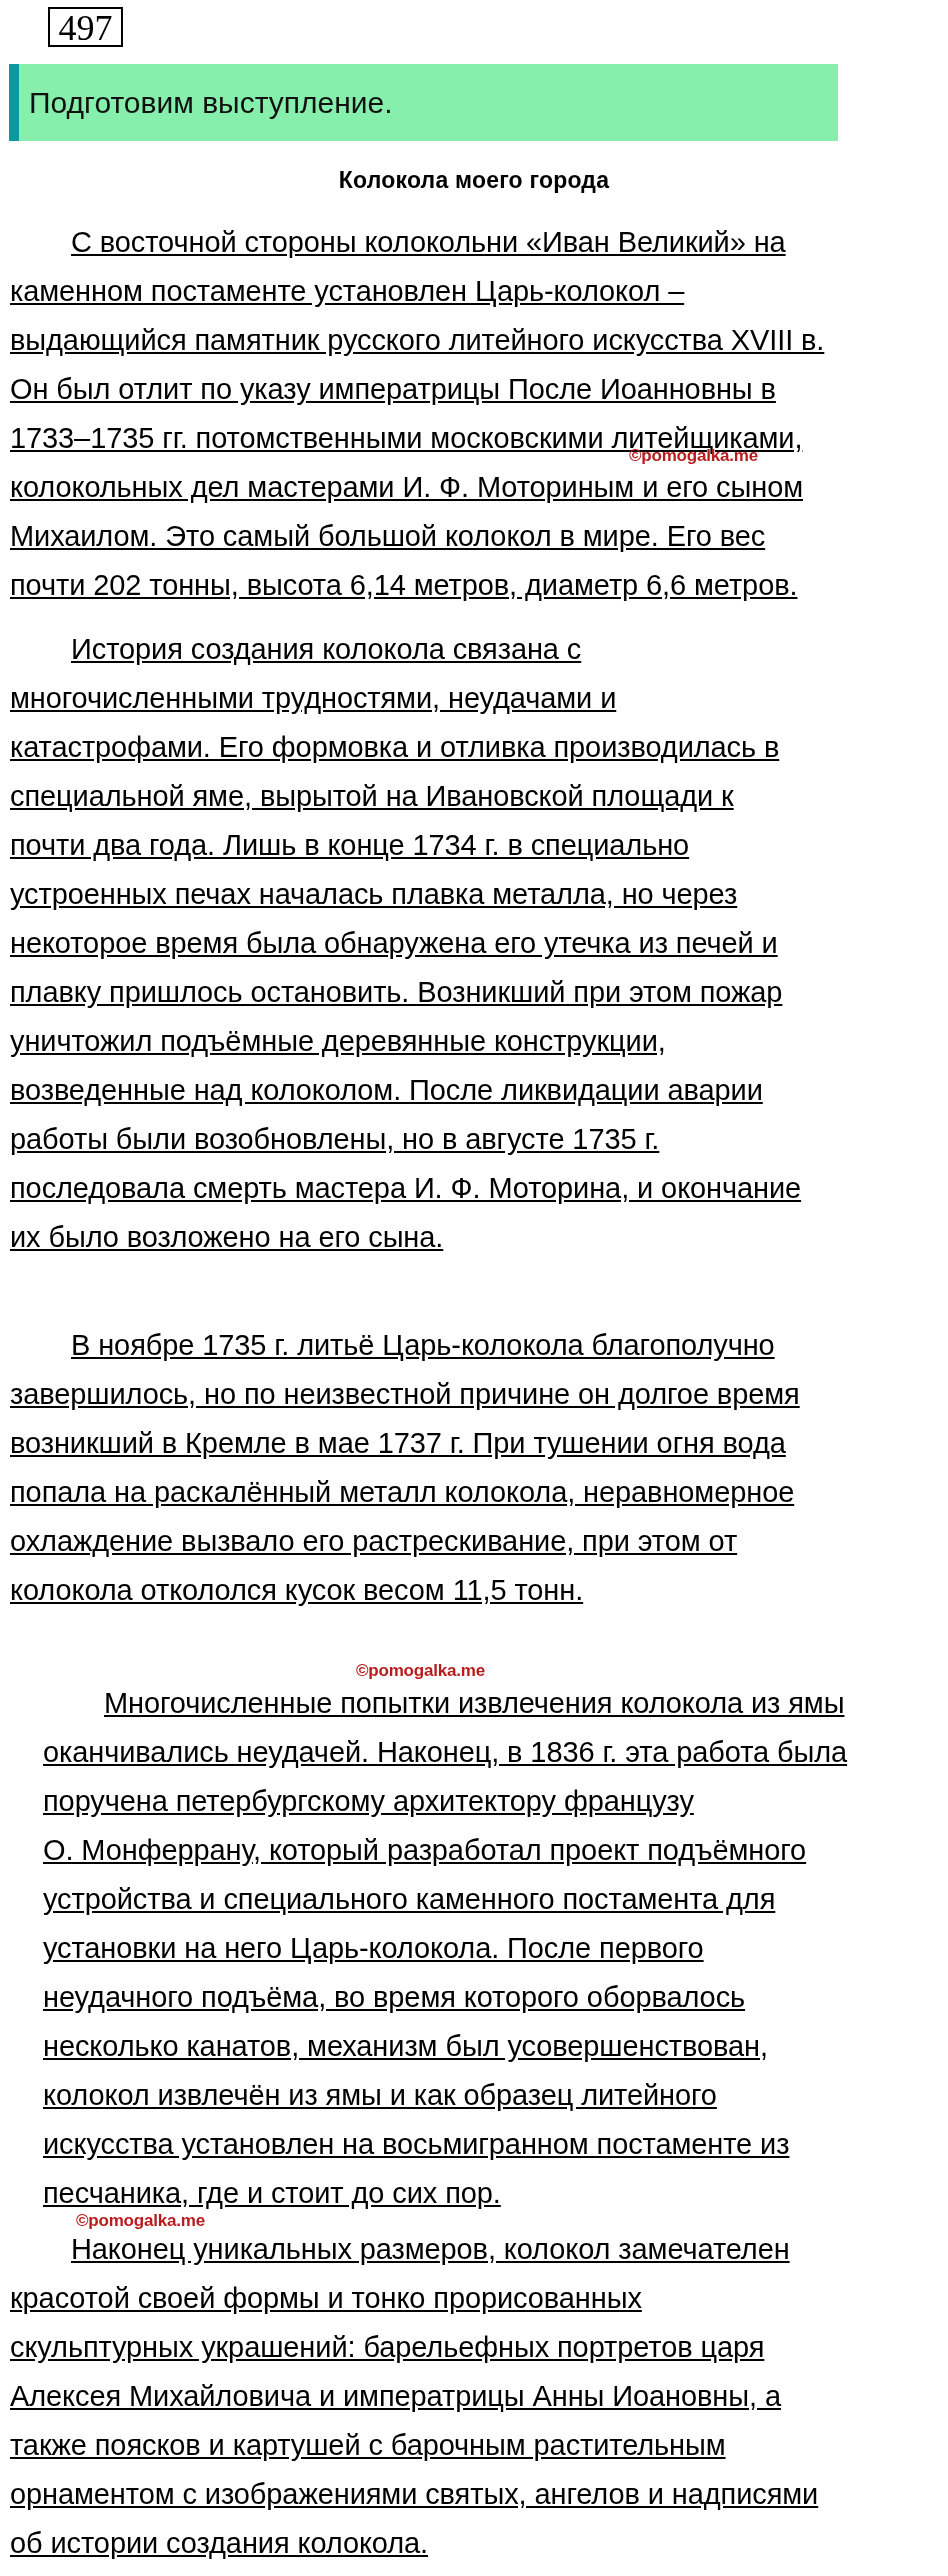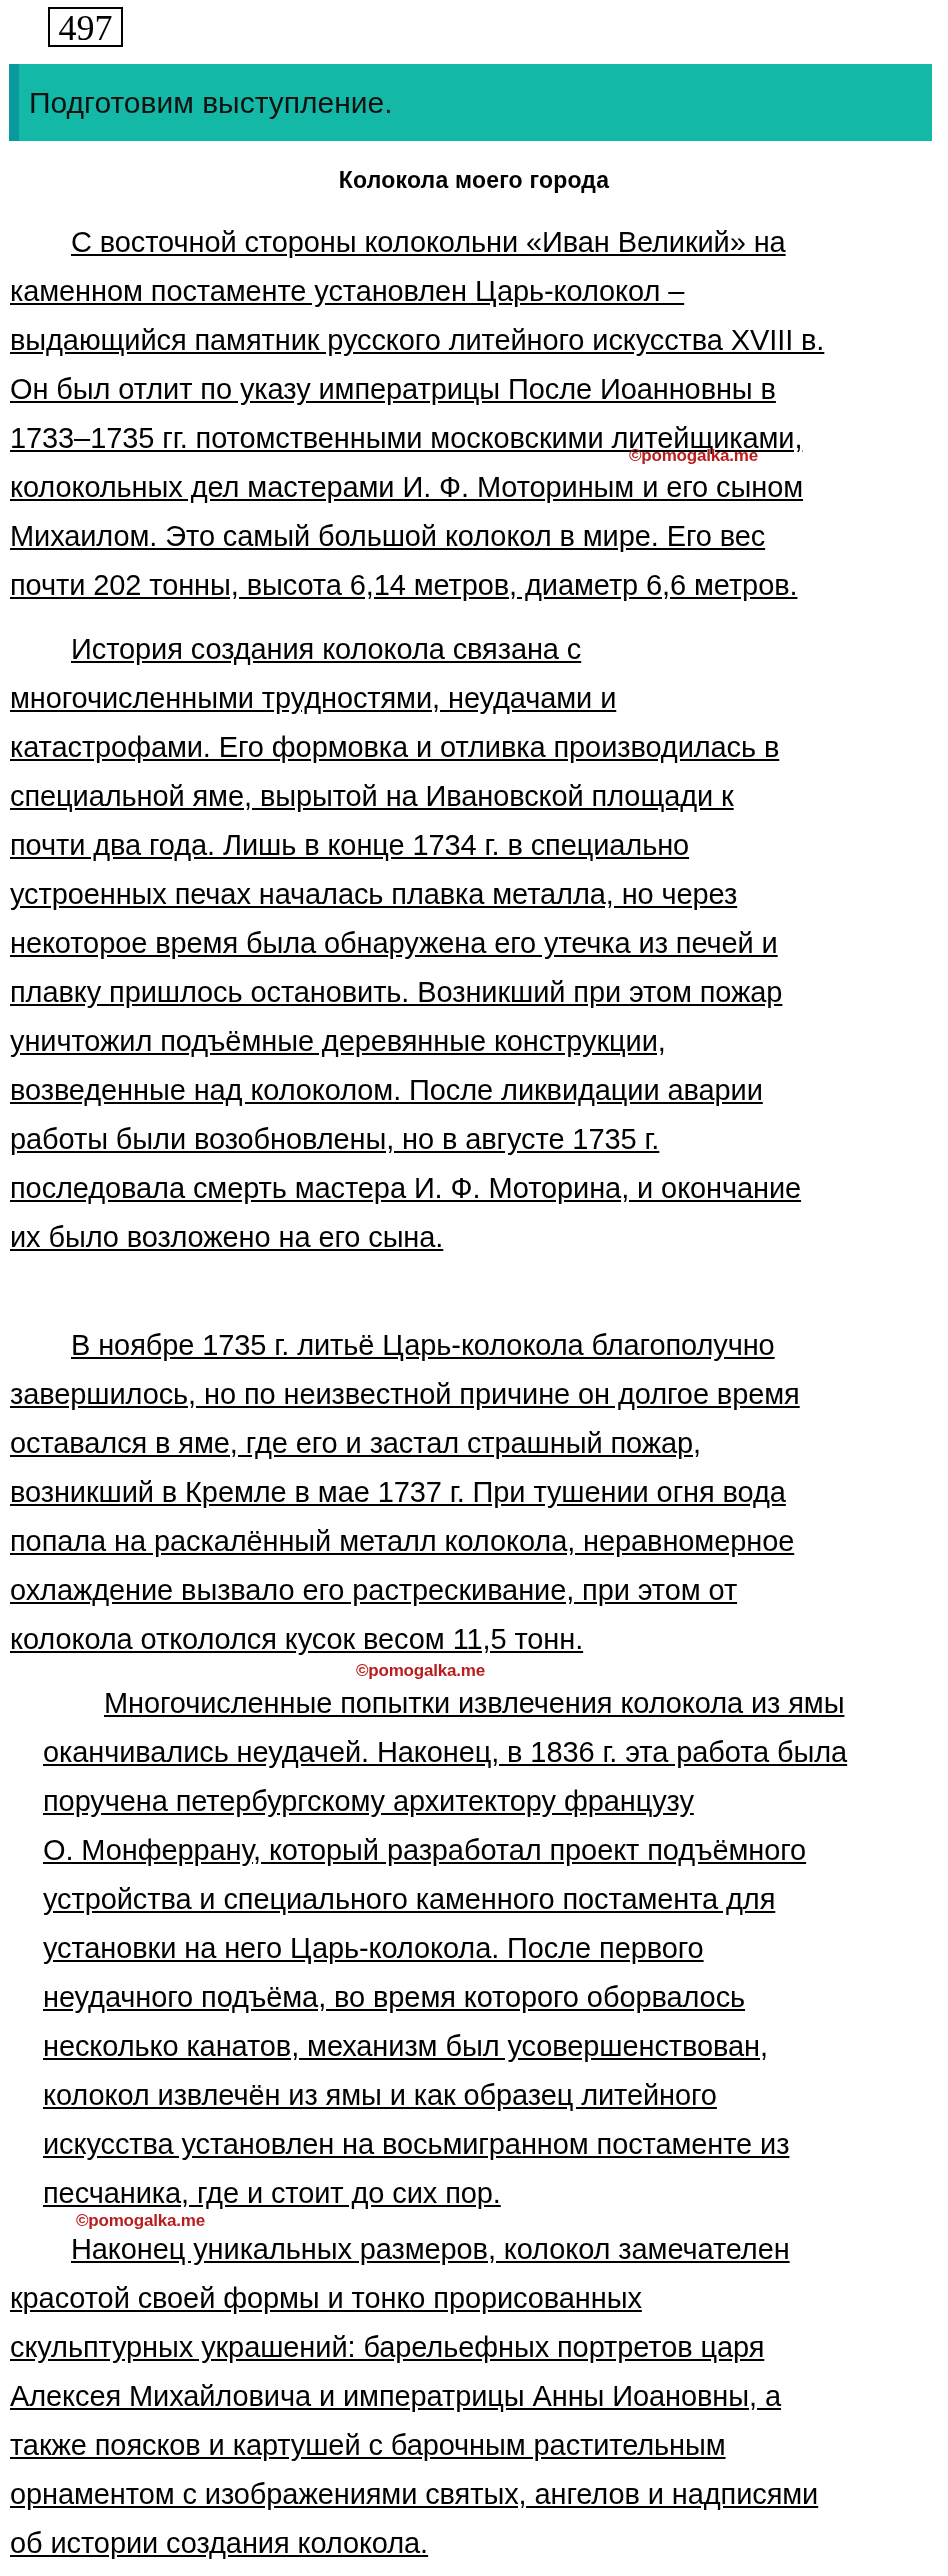--- a/index.html
+++ b/index.html
@@ -13,22 +13,22 @@
       width: 75px; height: 40px;
       border: 2px solid #000;
       box-sizing: border-box;
       font-family: "Liberation Serif", "DejaVu Serif", serif;
       font-size: 36px; line-height: 38px;
       text-align: center;
       margin-left: 36px;
     }
     .callout {
       position: absolute; left: 9px; top: 64px;
-      width: 923px; height: 77px;
-      background: #14b8a6;
+      width: 829px; height: 77px;
+      background: #86efac;
       box-sizing: border-box;
       border-left: 10px solid #0a9a9e;
       padding-left: 10px;
       font-size: 30px; line-height: 77px;
       color: #111;
     }
     .title {
       position: absolute; left: 0; top: 158px; width: 948px;
       text-align: center;
       font-weight: bold; font-size: 23px; line-height: 45px;
@@ -84,21 +84,20 @@
   <span class="line">уничтожил подъёмные деревянные конструкции,</span>
   <span class="line">возведенные над колоколом. После ликвидации аварии</span>
   <span class="line">работы были возобновлены, но в августе 1735 г.</span>
   <span class="line">последовала смерть мастера И. Ф. Моторина, и окончание</span>
   <span class="line">их было возложено на его сына.</span>
 </div>
 
 <div class="para" style="top:1321px;">
   <span class="line first">В ноябре 1735 г. литьё Царь-колокола благополучно</span>
   <span class="line">завершилось, но по неизвестной причине он долгое время</span>
-  <span class="line">оставался в яме, где его и застал страшный пожар,</span>
   <span class="line">возникший в Кремле в мае 1737 г. При тушении огня вода</span>
   <span class="line">попала на раскалённый металл колокола, неравномерное</span>
   <span class="line">охлаждение вызвало его растрескивание, при этом от</span>
   <span class="line">колокола откололся кусок весом 11,5 тонн.</span>
 </div>
 
 <div class="para" style="top:1679px;margin-left:33px;">
   <span class="line first">Многочисленные попытки извлечения колокола из ямы</span>
   <span class="line">оканчивались неудачей. Наконец, в 1836 г. эта работа была</span>
   <span class="line">поручена петербургскому архитектору французу</span>

